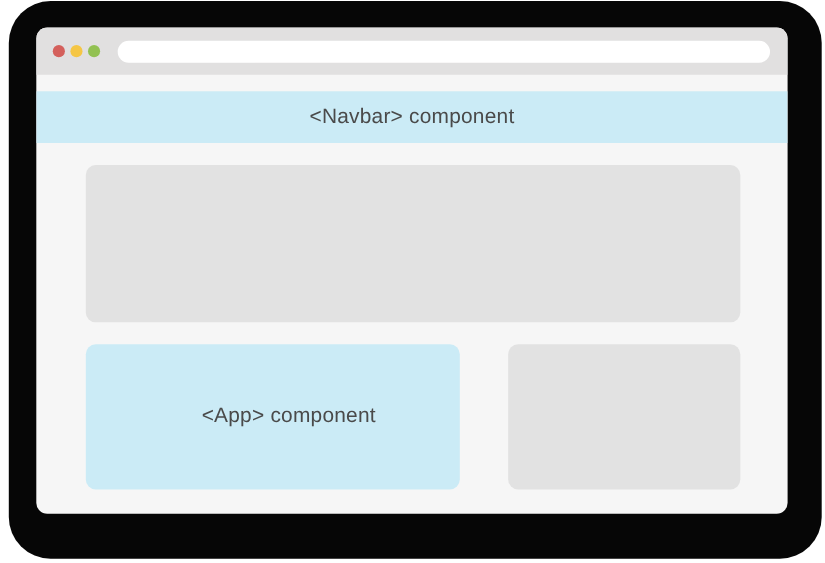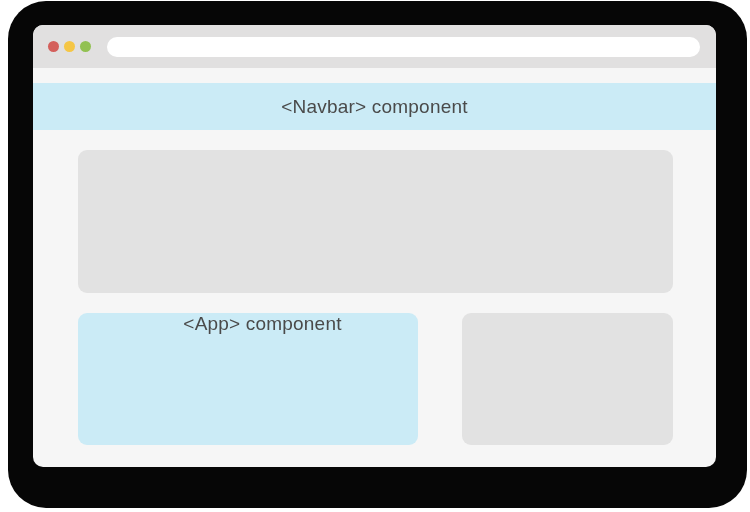--- a/index.html
+++ b/index.html
@@ -96,20 +96,21 @@
   .hero-box {
     left: 45px; top: 125px;
     width: 595px; height: 143px;
     background: var(--box-gray);
   }
   .app-box {
     left: 45px; top: 288px;
     width: 340px; height: 132px;
     background: var(--highlight-blue);
     display: flex;
+    align-items: center;
     justify-content: center;
     padding-left: 29px;
   }
   .side-box {
     left: 429px; top: 288px;
     width: 211px; height: 132px;
     background: var(--box-gray);
   }
 </style>
 </head>

